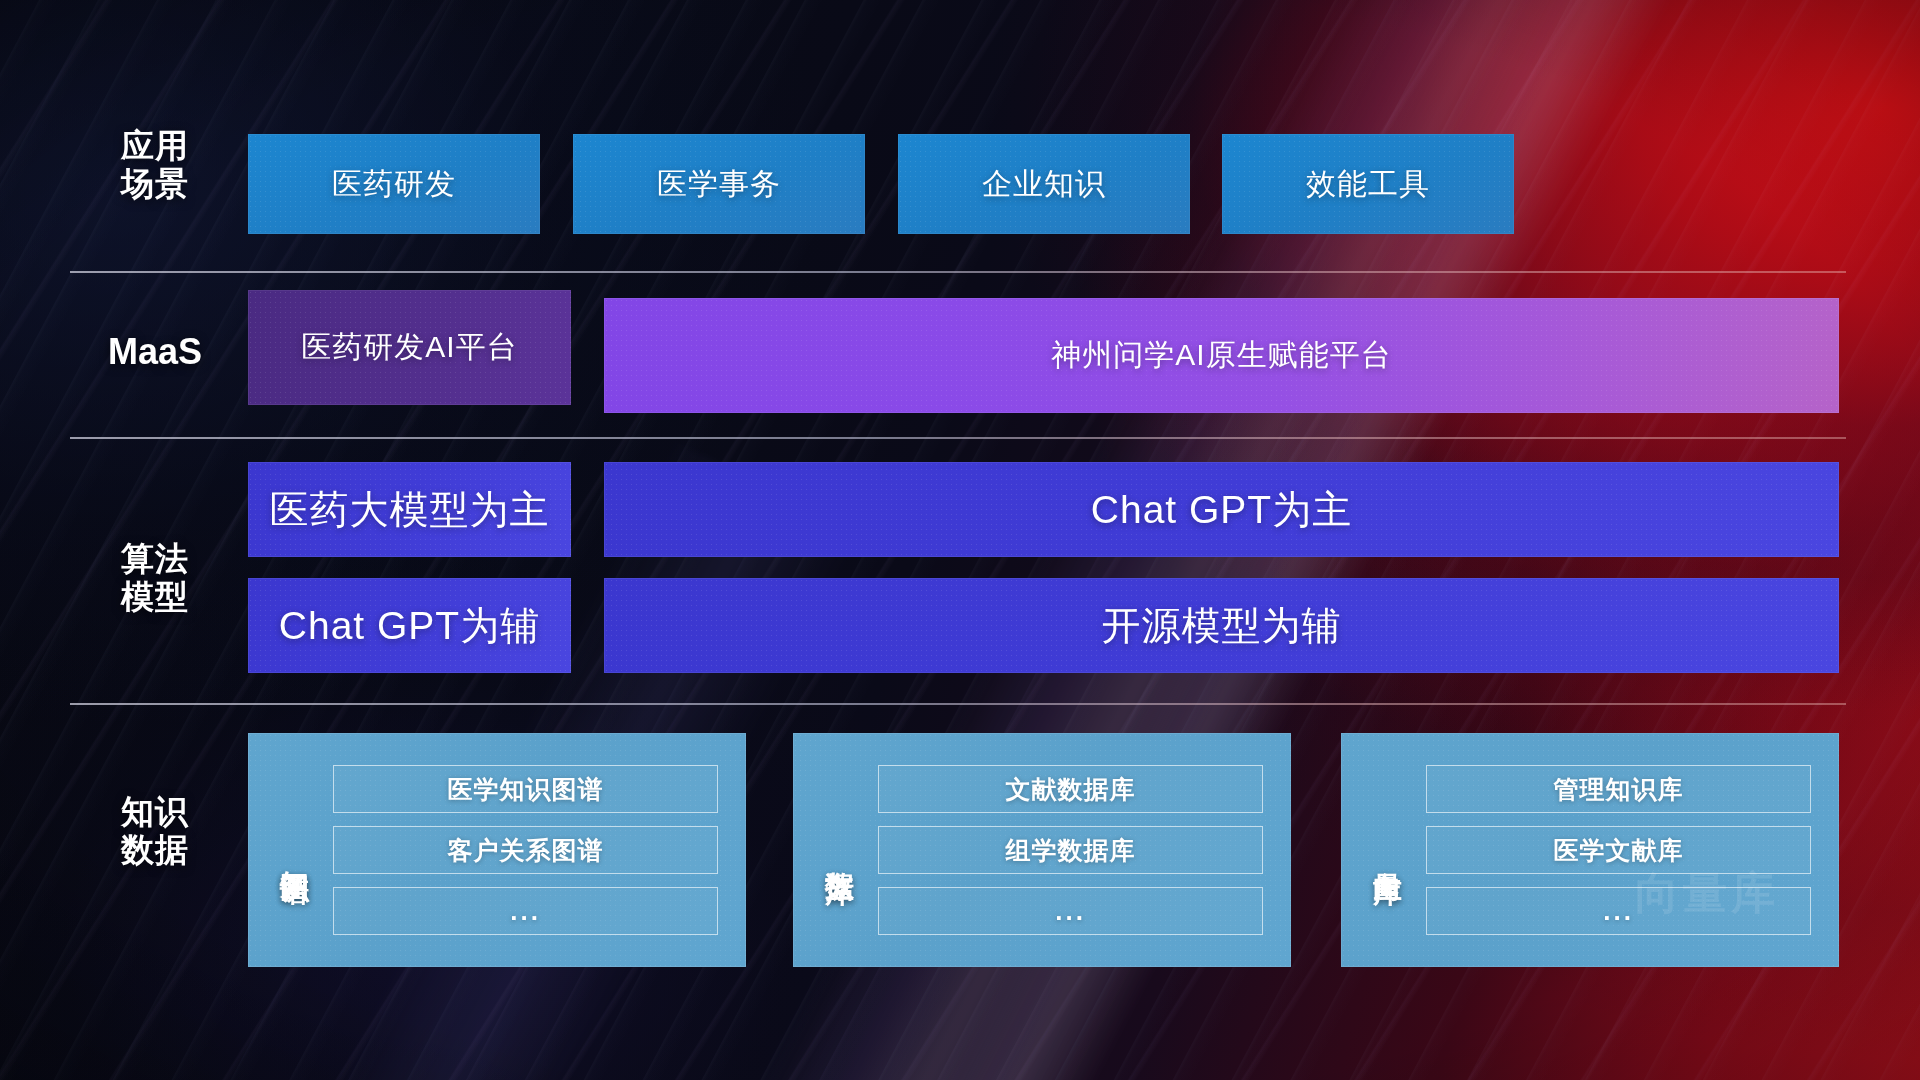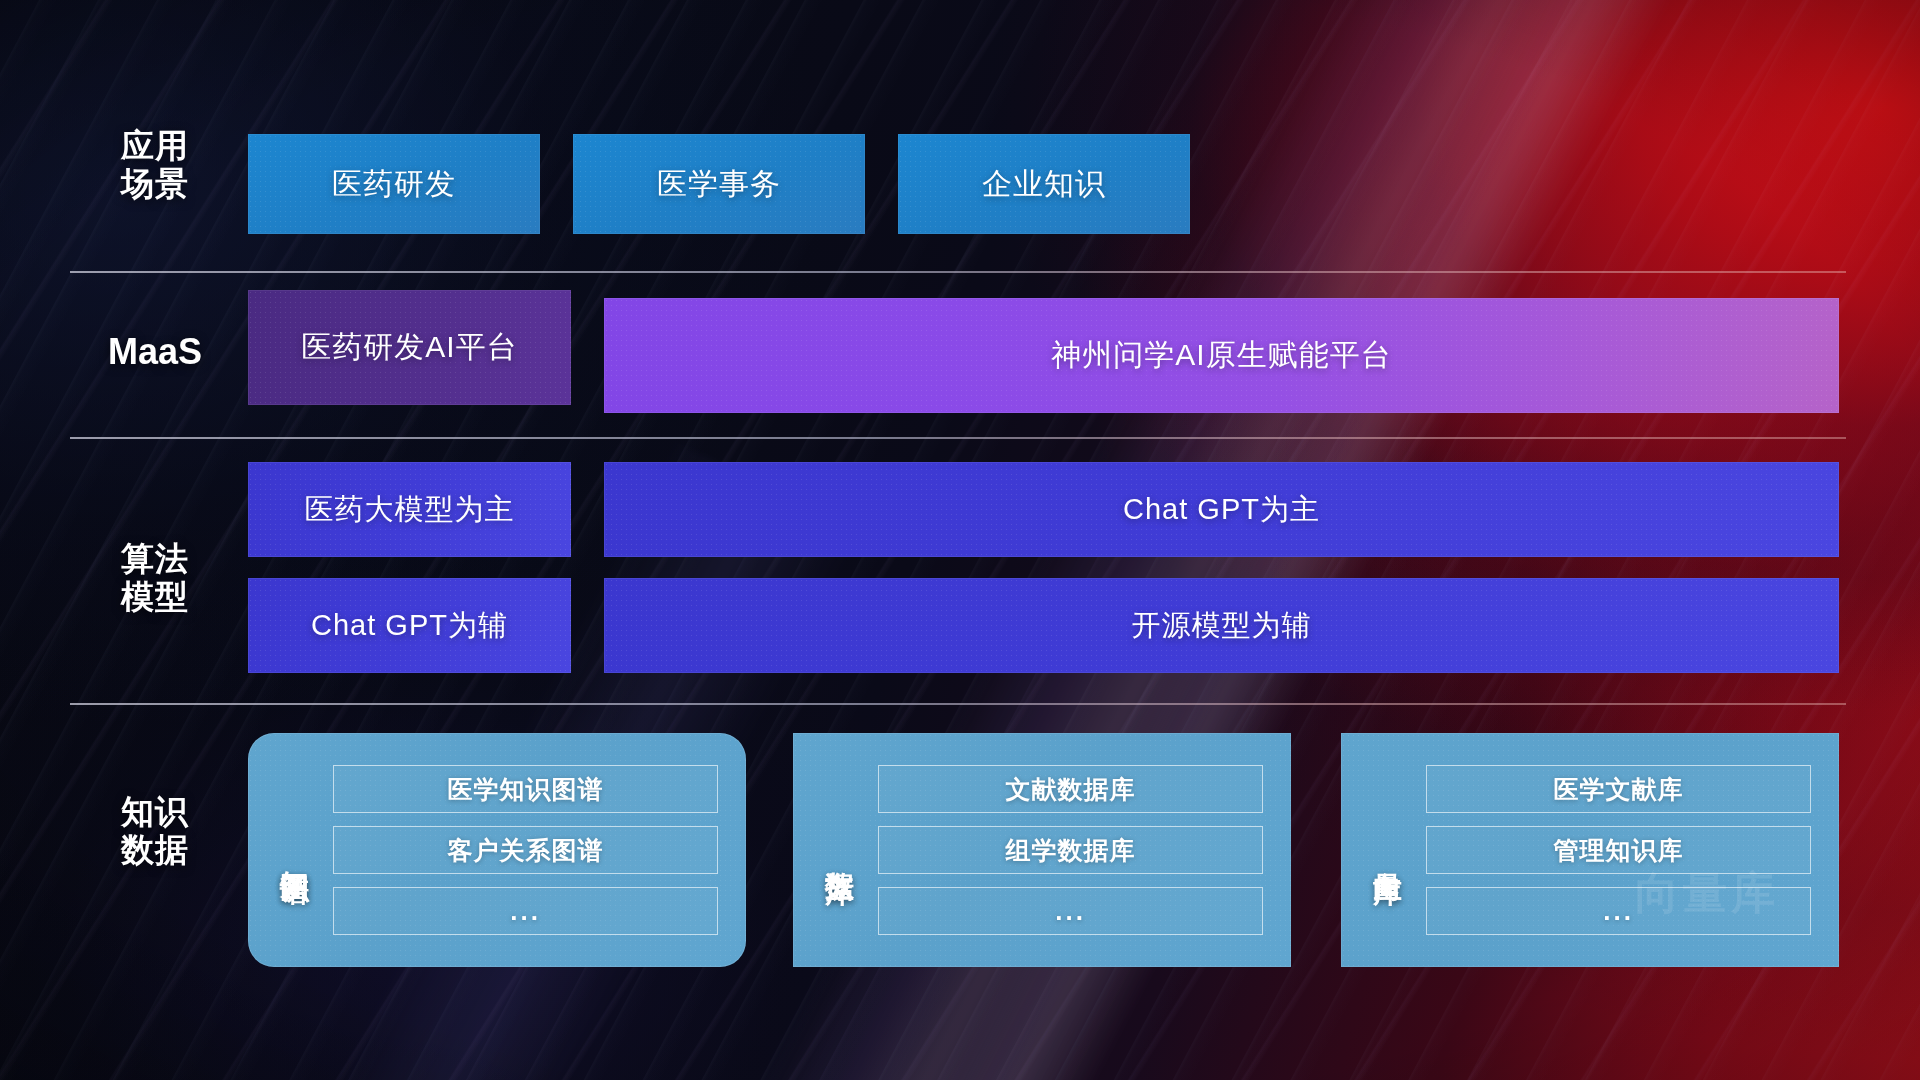--- a/index.html
+++ b/index.html
@@ -169,21 +169,21 @@
     top: 298px;
     height: 115px;
     font-size: 30px;
     background: linear-gradient(96deg, #8246e6 0%, #8a4ae8 28%, #9550e4 55%, #a659d8 78%, #b563c9 100%);
     box-shadow: inset 0 0 0 1px rgba(255,255,255,0.08);
   }
 
   
   .algo-box {
     height: 95px;
-    font-size: 29px;
+    font-size: 39px;
     background: linear-gradient(115deg, #3b37cf 0%, #403cd6 50%, #4a46e0 100%);
     box-shadow: inset 0 0 0 1px rgba(255,255,255,0.07);
   }
 
   
   .kd-panel {
     position: absolute;
     top: 733px;
     height: 234px;
     background: linear-gradient(135deg, #5fa5ce 0%, #5ba1cb 45%, #60a6d0 100%);
@@ -266,20 +266,24 @@
       <span class="lbl">医药研发</span>
     </div>
     <div class="box app-box" style="left:573px;  width:292px;">
       <span class="dots"></span>
       <span class="lbl">医学事务</span>
     </div>
     <div class="box app-box" style="left:898px;  width:292px;">
       <span class="dots"></span>
       <span class="lbl">企业知识</span>
     </div>
+    <div class="box app-box" style="left:1222px; width:292px;">
+      <span class="dots"></span>
+      <span class="lbl">效能工具</span>
+    </div>
 
     <div class="divider" style="top:271px;"></div>
 
     <div class="row-label" style="top:331px; font-size:36px; letter-spacing:0;">MaaS</div>
 
     <div class="box maas-left" style="left:248px; width:323px;">
       <span class="dots"></span>
       <span class="lbl">医药研发AI平台</span>
     </div>
     <div class="box maas-right" style="left:604px; width:1235px;">
@@ -308,21 +312,21 @@
     <div class="box algo-box" style="left:604px; top:578px; width:1235px;">
       <span class="dots"></span>
       <span class="lbl">开源模型为辅</span>
     </div>
 
     <div class="divider" style="top:703px;"></div>
 
     <div class="row-label" style="top:793px; font-size:33px;">知识
 数据</div>
 
-    <div class="kd-panel" style="left:248px; width:498px;border-radius:26px;">
+    <div class="kd-panel" style="left:248px; width:498px;">
       <span class="dots"></span>
       <div class="kd-title">知识图谱</div>
       <div class="kd-items">
         <div class="kd-item">医学知识图谱</div>
         <div class="kd-item">客户关系图谱</div>
         <div class="kd-item ellipsis">...</div>
       </div>
     </div>
 
     <div class="kd-panel" style="left:793px; width:498px;">
@@ -333,20 +337,20 @@
         <div class="kd-item">组学数据库</div>
         <div class="kd-item ellipsis">...</div>
       </div>
     </div>
 
     <div class="kd-panel" style="left:1341px; width:498px;">
       <span class="dots"></span>
       <div class="wm" style="right:60px; bottom:44px;">向量库</div>
       <div class="kd-title">向量库</div>
       <div class="kd-items">
+        <div class="kd-item">管理知识库</div>
         <div class="kd-item">医学文献库</div>
-        <div class="kd-item">管理知识库</div>
         <div class="kd-item ellipsis">...</div>
       </div>
     </div>
 
   </div>
 </div>
 
 </body></html>

